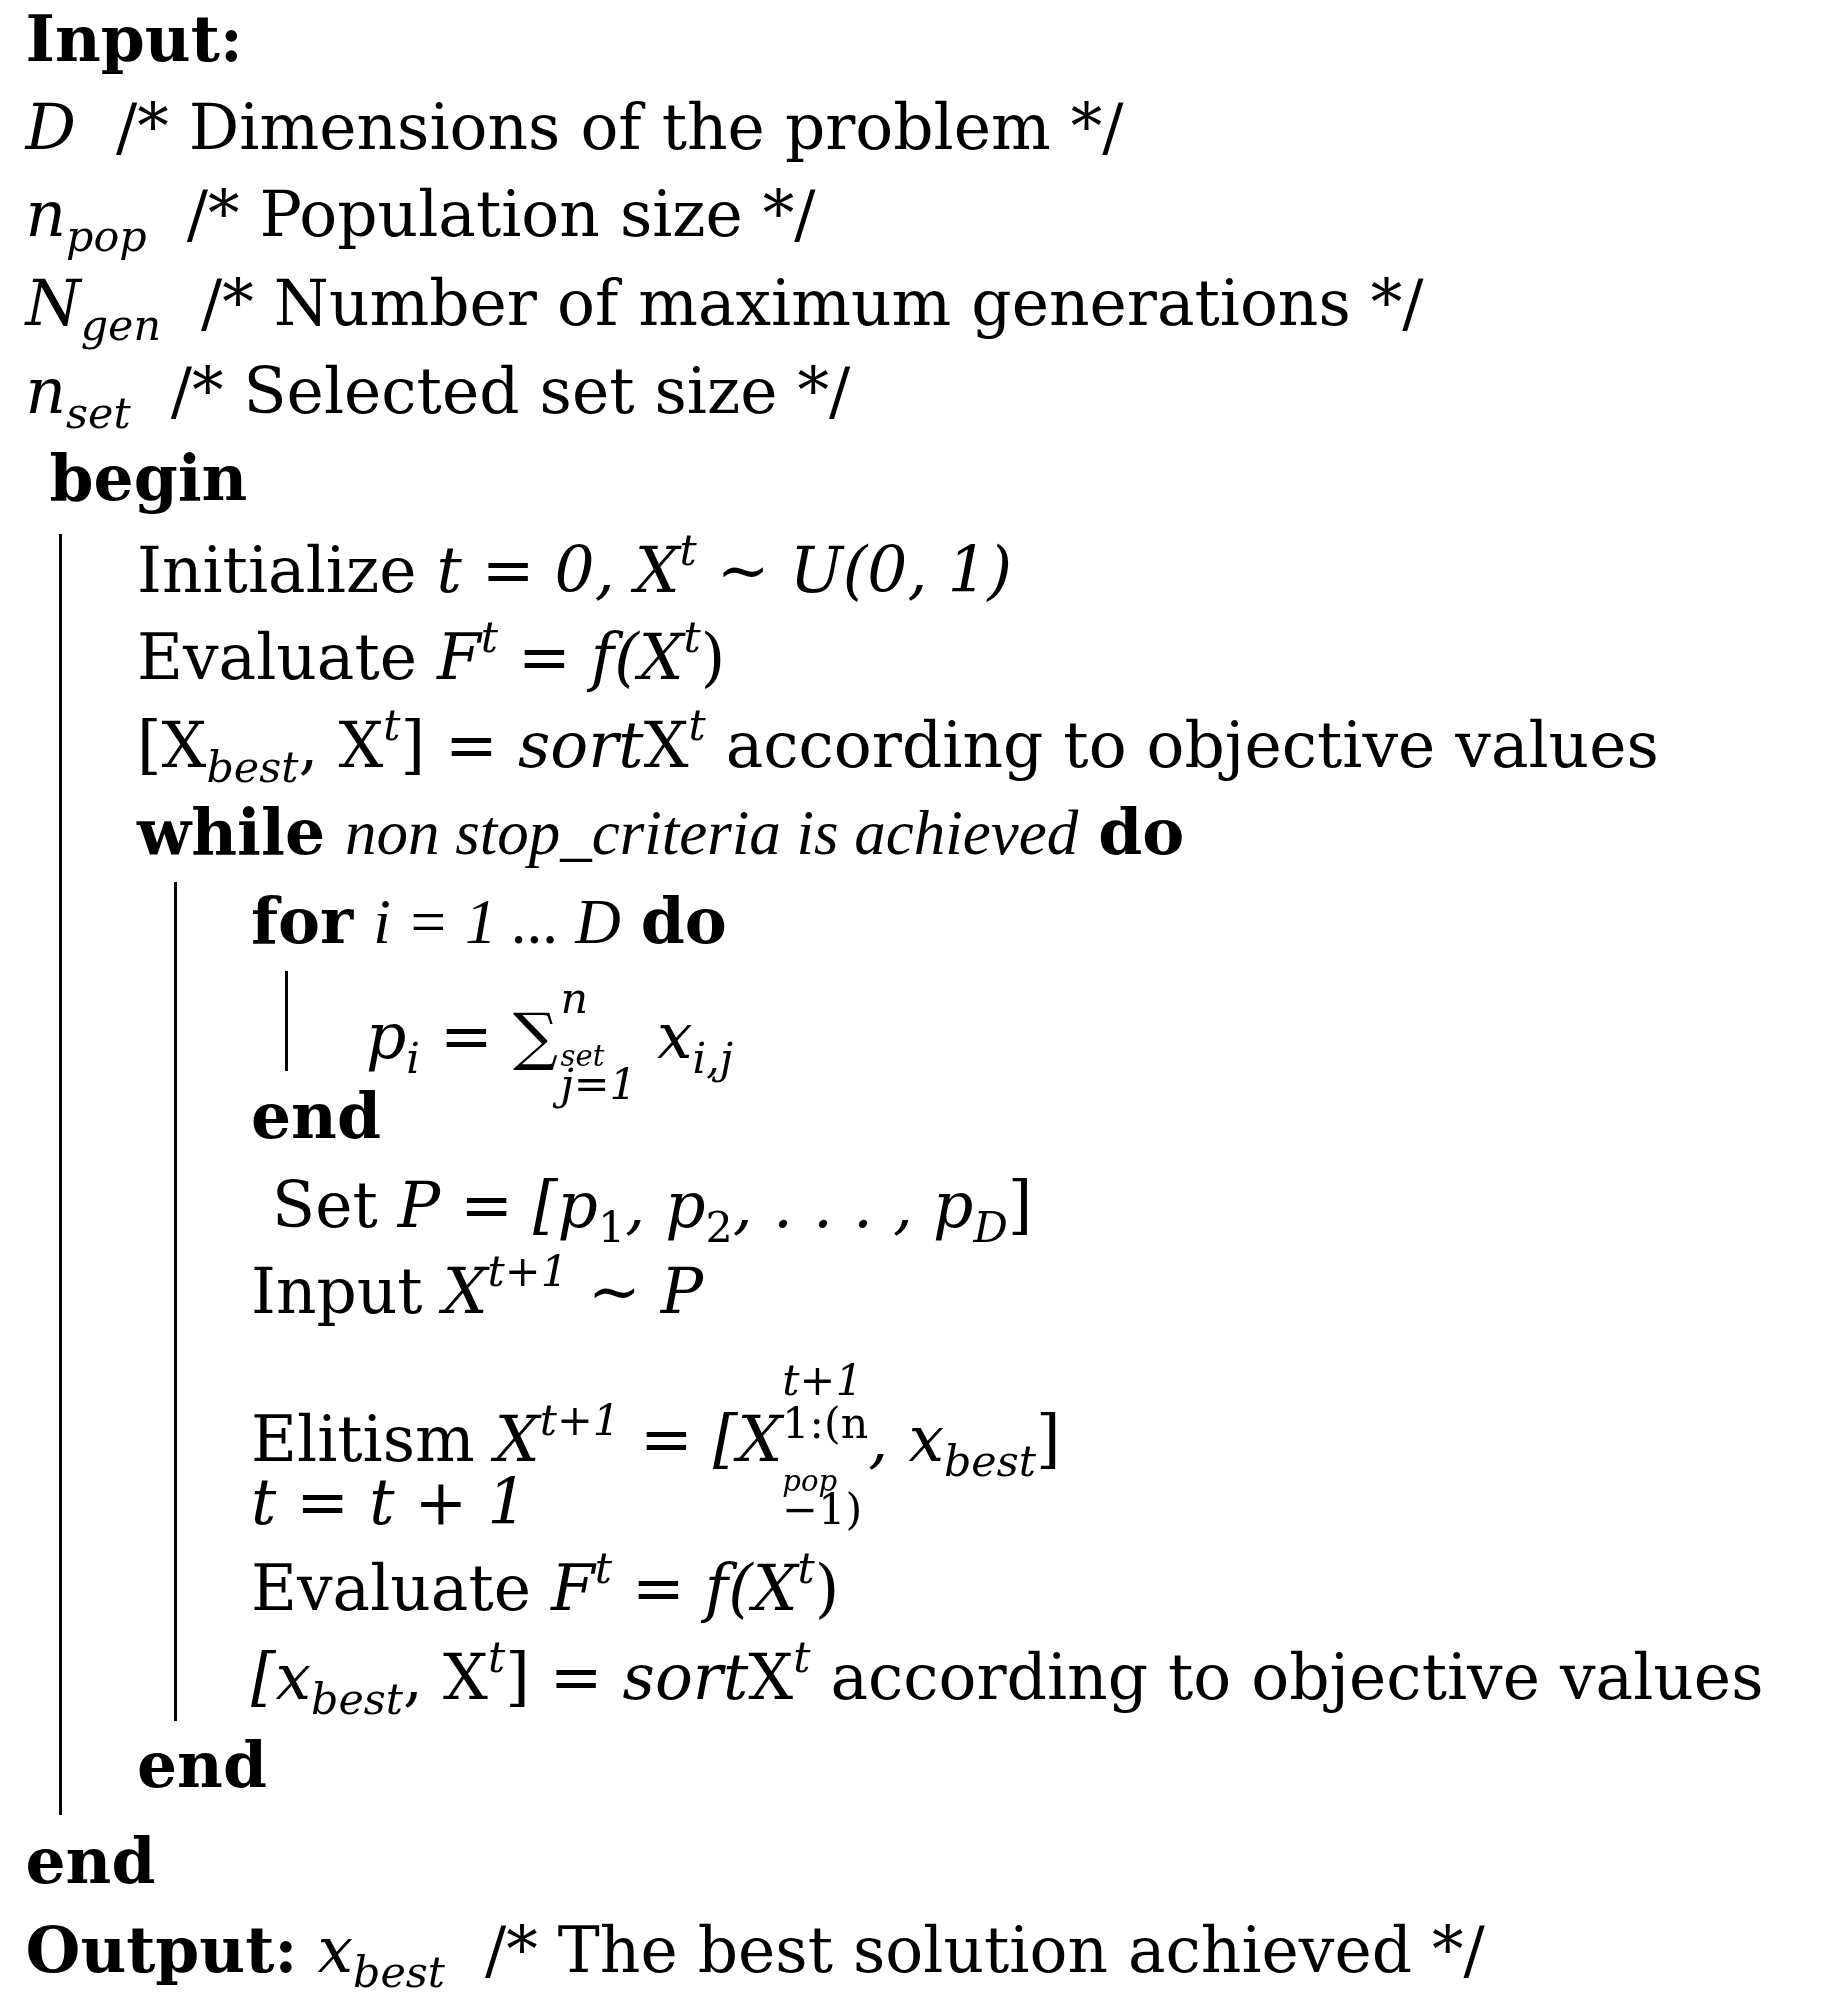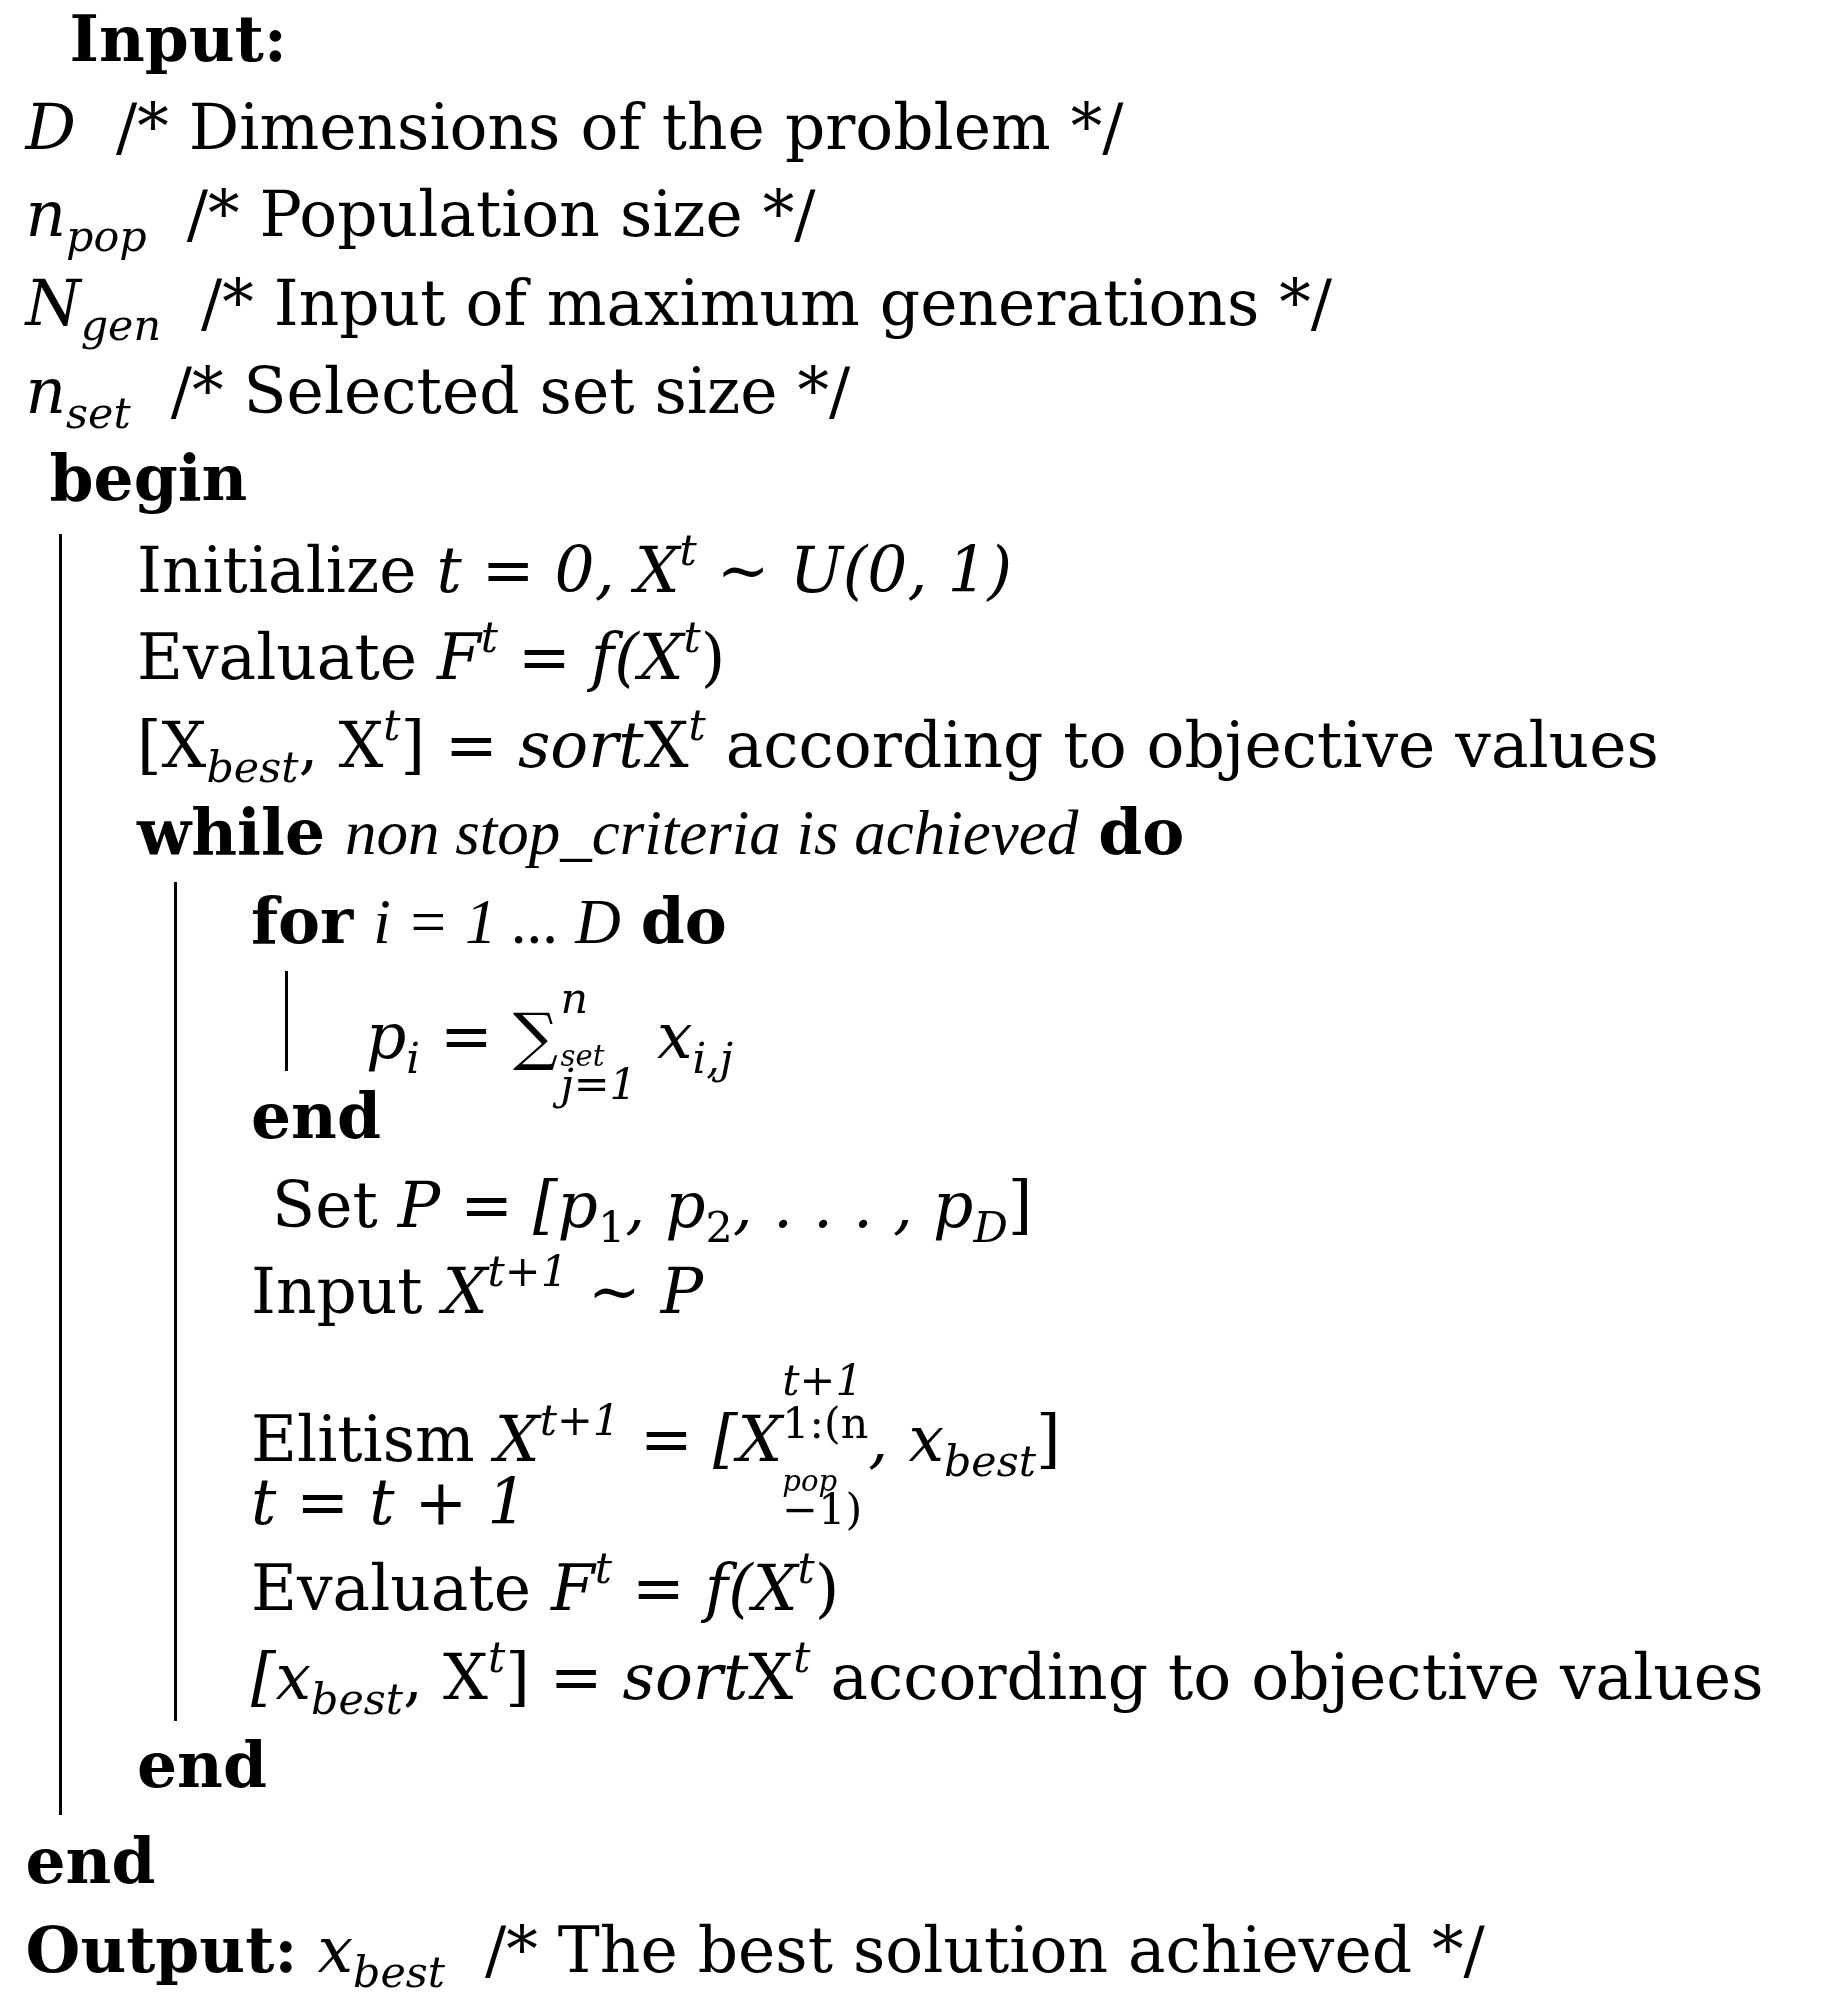--- a/index.html
+++ b/index.html
@@ -12,33 +12,33 @@
   sub, sup { font-size: 0.68em; line-height: 0; }
   sub { vertical-align: -0.35em; }
   sup { vertical-align: 0.62em; }
   .vbar { position: absolute; width: 2.6px; background: #000; }
   .stack { display: inline-block; vertical-align: middle; line-height: 1; font-size: 0.68em; margin-left: 2.6px; }
   .stack span { display: block; }
 </style>
 </head>
 <body>
 
-<div class="line kw" style="left:25.5px; top:8px;margin-left:44px;">Input:</div>
+<div class="line kw" style="left:25.5px; top:8px;">Input:</div>
 
 <div class="line" style="left:25.5px; top:96px;">
   <span class="mi">D</span>&nbsp;
   <span>/* Dimensions of the problem */</span>
 </div>
 <div class="line" style="left:25.5px; top:183px;">
   <span class="mi">n</span><sub class="mi">pop</sub>&nbsp;
   <span>/* Population size */</span>
 </div>
 <div class="line" style="left:25.5px; top:272px;">
   <span class="mi">N</span><sub class="mi">gen</sub>&nbsp;
-  <span>/* Input of maximum generations */</span>
+  <span>/* Number of maximum generations */</span>
 </div>
 <div class="line" style="left:25.5px; top:360px;">
   <span class="mi">n</span><sub class="mi">set</sub>&nbsp;
   <span>/* Selected set size */</span>
 </div>
 
 <div class="line kw" style="left:25.5px; top:447px;margin-left:24px;">begin</div>
 
 <div class="vbar" style="left:59px; top:534px; height:1281px;"></div>
 <div class="vbar" style="left:174px; top:882px; height:839px;"></div>

